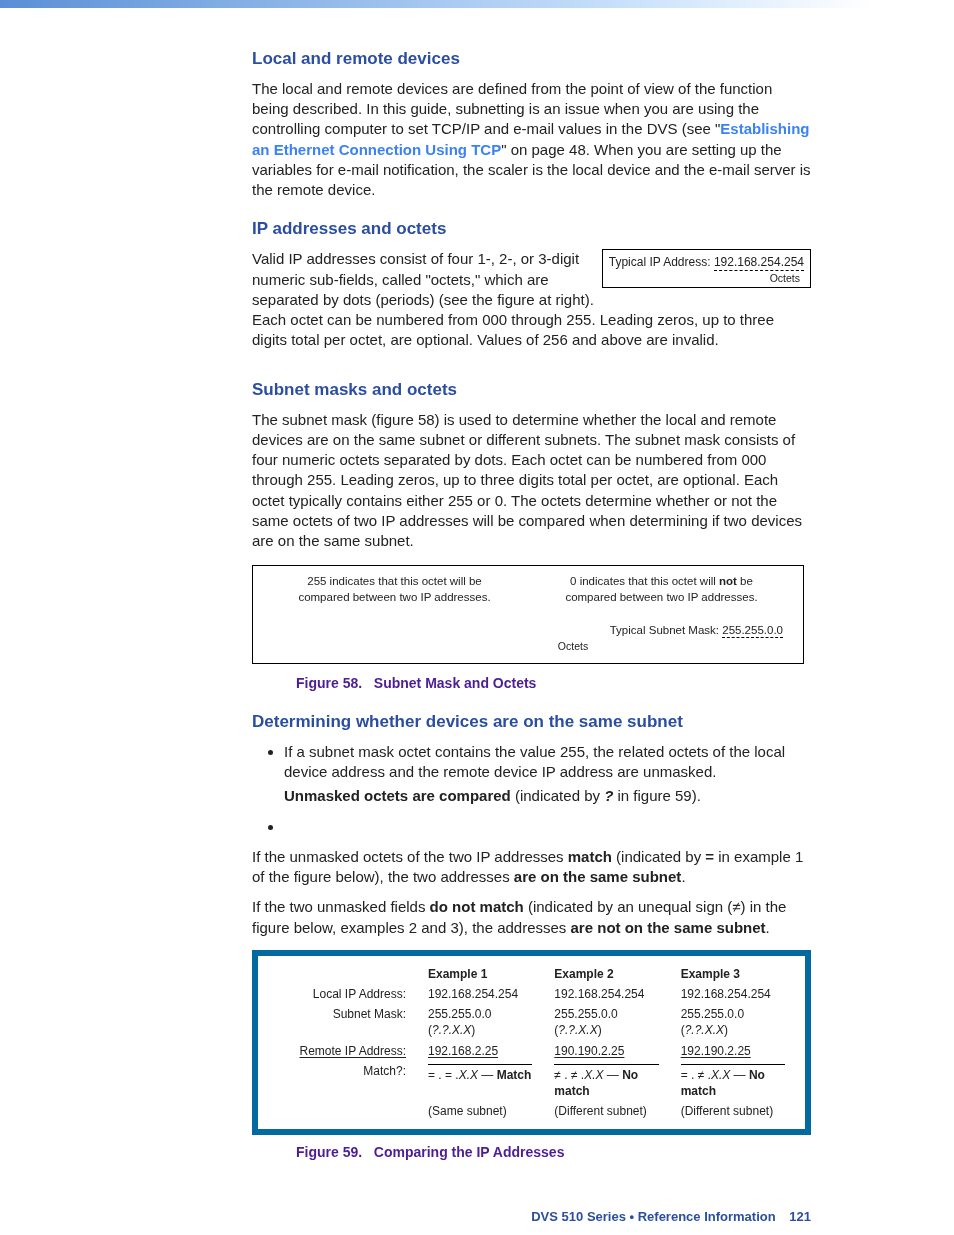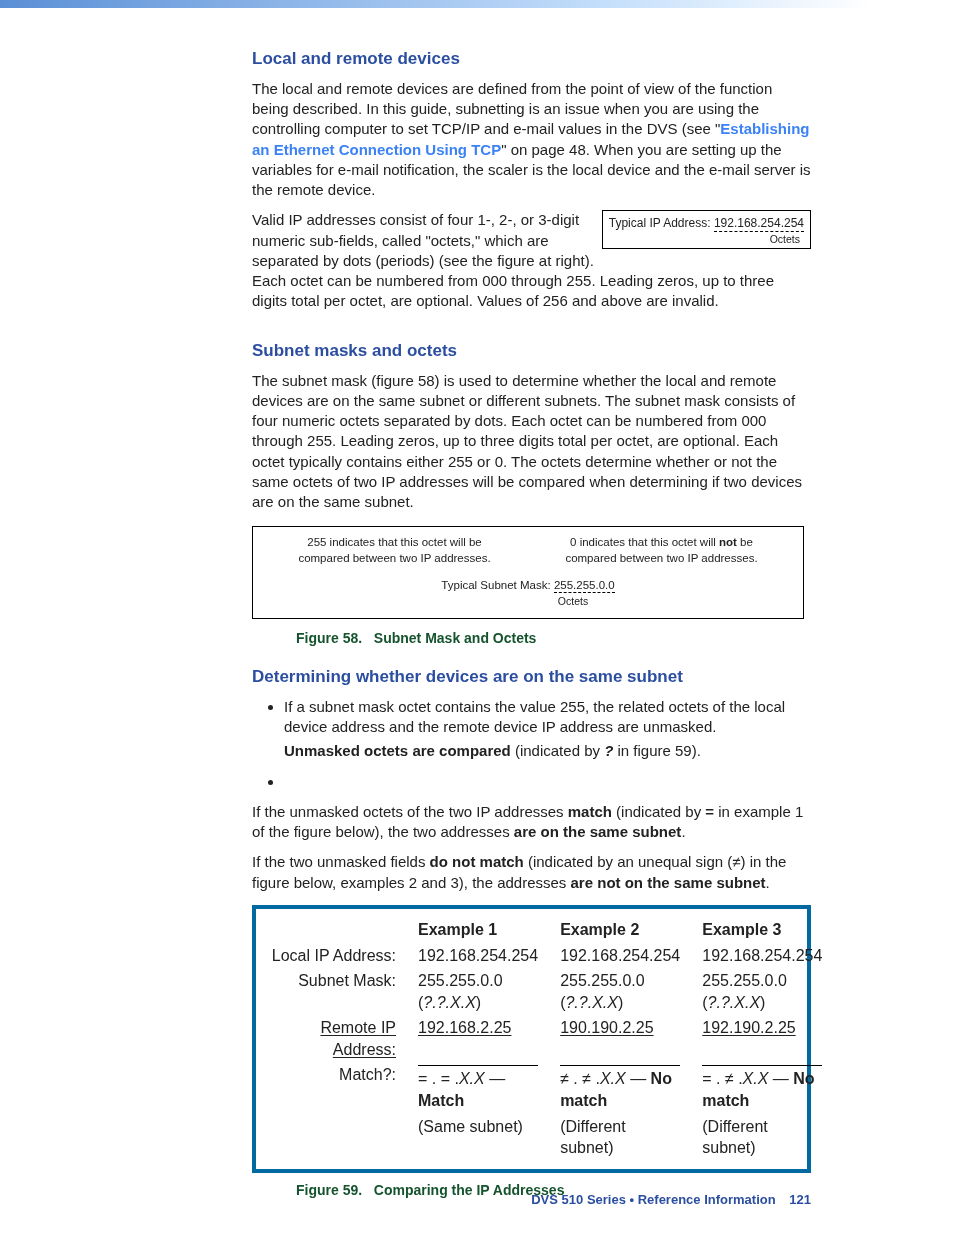--- a/index.html
+++ b/index.html
@@ -53,47 +53,47 @@
     font-size: 11.5px;
     font-family: Arial, sans-serif;
   }
   .mask-box .cols {
     display: flex;
     gap: 24px;
     align-items: center;
   }
   .mask-box .col { flex:1; text-align:center; }
   .mask-box .maskrow {
-    text-align: center;
-    margin-top: 12px;
+    text-align: right;
+    margin-top: 18px;
   }
   .mask-box .maskrow .val { border-bottom: 1px dashed #000; padding-bottom:1px;}
   .mask-box .sub { font-size: 10.5px; text-align:center; margin-left: 90px;}
   .figcap { font-size: 14px; margin: 8px 0 16px 0; }
-  .figcap .num { color: #14532d; font-weight: 700; padding-left: 44px; }
-  .figcap .title { font-weight: 700; color:#14532d; }
+  .figcap .num { color: #4c1d95; font-weight: 700; padding-left: 44px; }
+  .figcap .title { font-weight: 700; color:#4c1d95; }
   ul.bullets { list-style: disc; padding-left: 32px; margin: 8px 0;}
   ul.bullets li { margin-bottom: 10px; }
   .sub-p { margin: 4px 0 10px 28px; }
   .fig59box {
-    border: 4px solid #0369a1;
-    padding: 10px 20px 10px 10px;
+    border: 6px solid #0369a1;
+    padding: 10px 20px 10px 18px;
     font-family: Arial, sans-serif;
-    font-size: 16px;
+    font-size: 12px;
     margin-top: 12px;
   }
   .fig59 { display: grid; grid-template-columns: 130px 1fr 1fr 1fr; gap: 4px 22px; }
   .fig59 .rowlabel { text-align: right; }
   .fig59 .hdr { font-weight: 700; text-align:left;}
   .fig59 .uline { text-decoration: underline; text-underline-offset: 2px;}
   .fig59 .divtop { border-top: 1px solid #000; margin-top:1px; padding-top:2px;}
   .fig59 .remote-lbl { text-decoration: underline; text-underline-offset: 2px;}
   .footer {
     position: absolute;
-    bottom: 28px;
+    bottom: 11px;
     right: 60px;
     font-size: 13px;
   }
   .footer .series { color: #2b4ea1; font-weight: 700; }
   .footer .pg { color: #2b4ea1; font-weight: 700; margin-left: 10px;}
   .italic { font-style: italic; }
   .bold { font-weight: 700; }
   .clear { clear: both; }
 </style>
 </head>
@@ -102,20 +102,21 @@
 <div class="page">
   <div class="topbar"></div>
 
   <div class="content">
 
     <h2 class="section">Local and remote devices</h2>
     <p>
       <span>The local and remote devices are defined from the point of view of the function being described. In this guide, subnetting is an issue when you are using the controlling computer to set TCP/IP and e-mail values in the DVS (see "</span><a class="link" href="#">Establishing an Ethernet Connection Using TCP</a><span>" on page 48. When you are setting up the variables for e-mail notification, the scaler is the local device and the e-mail server is the remote device.</span>
     </p>
 
+    <h2 class="section">IP addresses and octets</h2>
 
     <div class="ip-box">
       <span class="lbl">Typical IP Address:</span>
       <span class="val">192.168.254.254</span>
       <div class="sub">Octets</div>
     </div>
 
     <p>Valid IP addresses consist of four 1-, 2-, or 3-digit numeric sub-fields, called "octets," which are separated by dots (periods) (see the figure at right). Each octet can be numbered from 000 through 255. Leading zeros, up to three digits total per octet, are optional. Values of 256 and above are invalid.</p>
     <div class="clear"></div>
 

